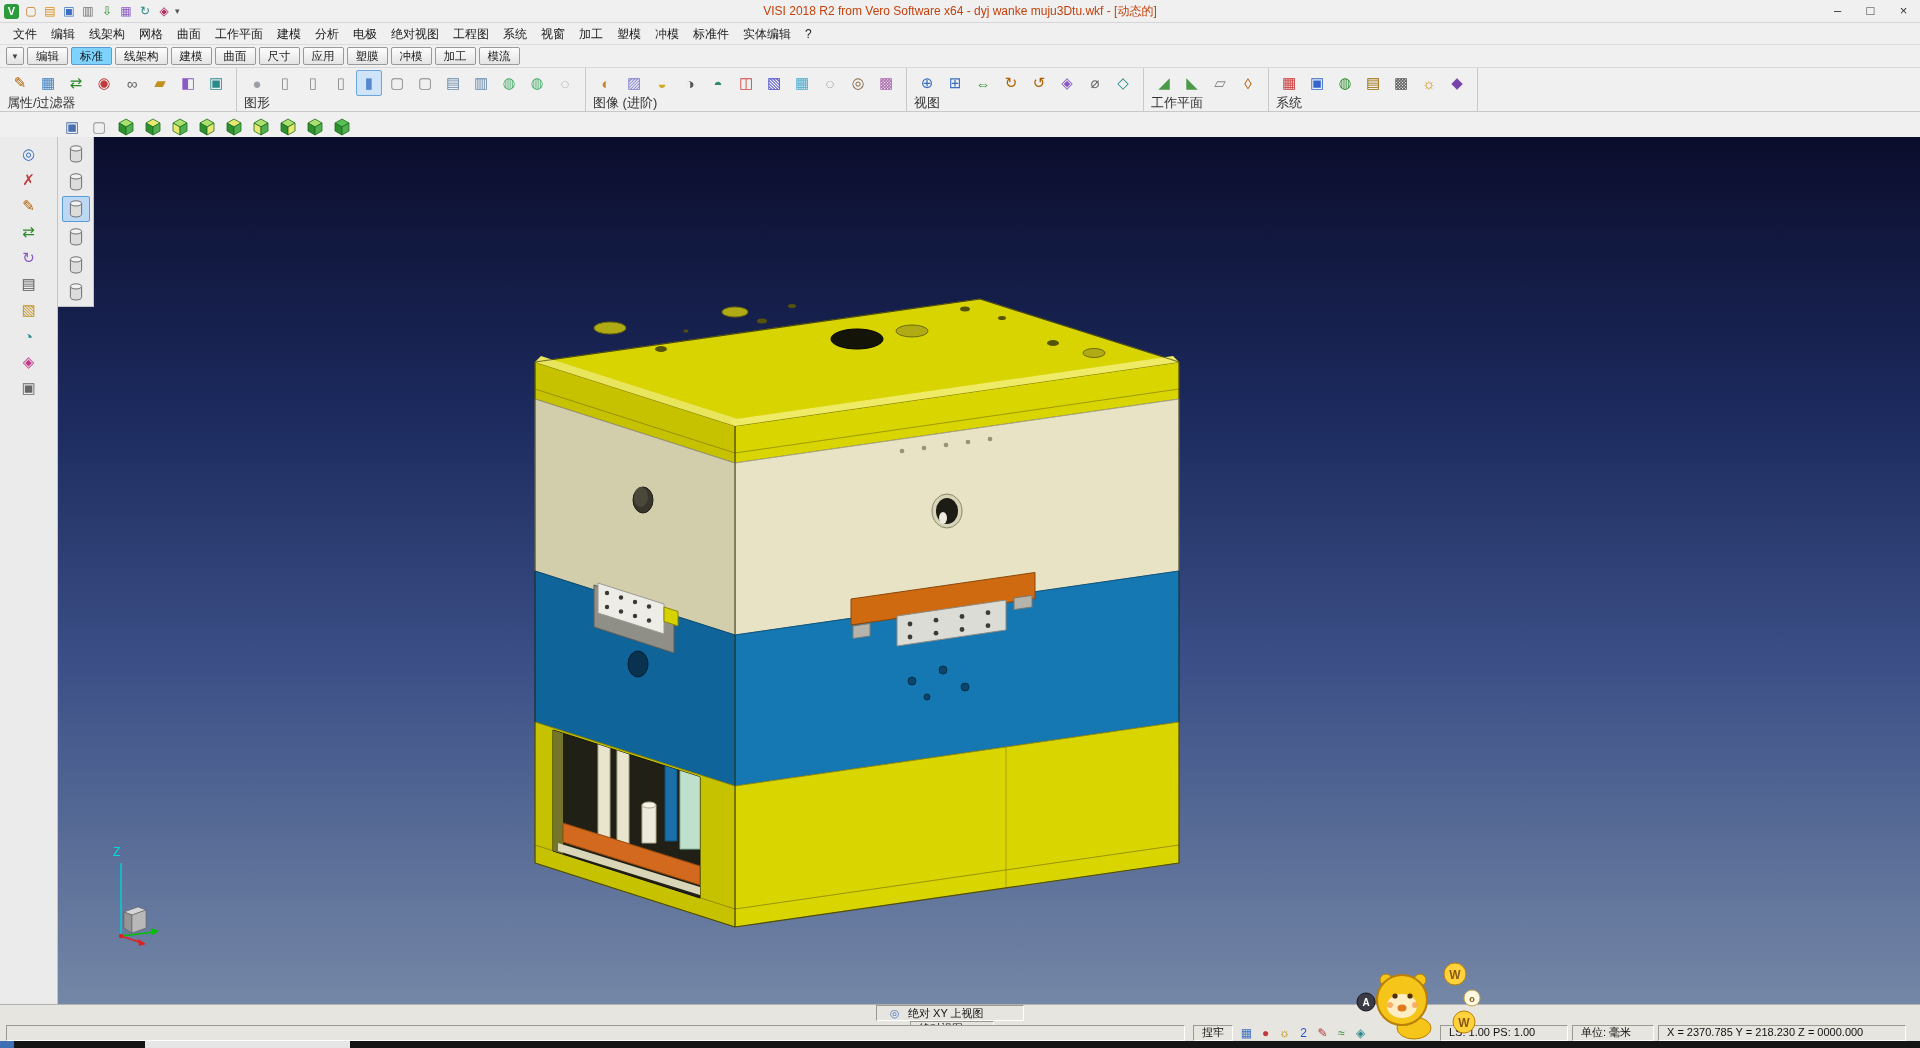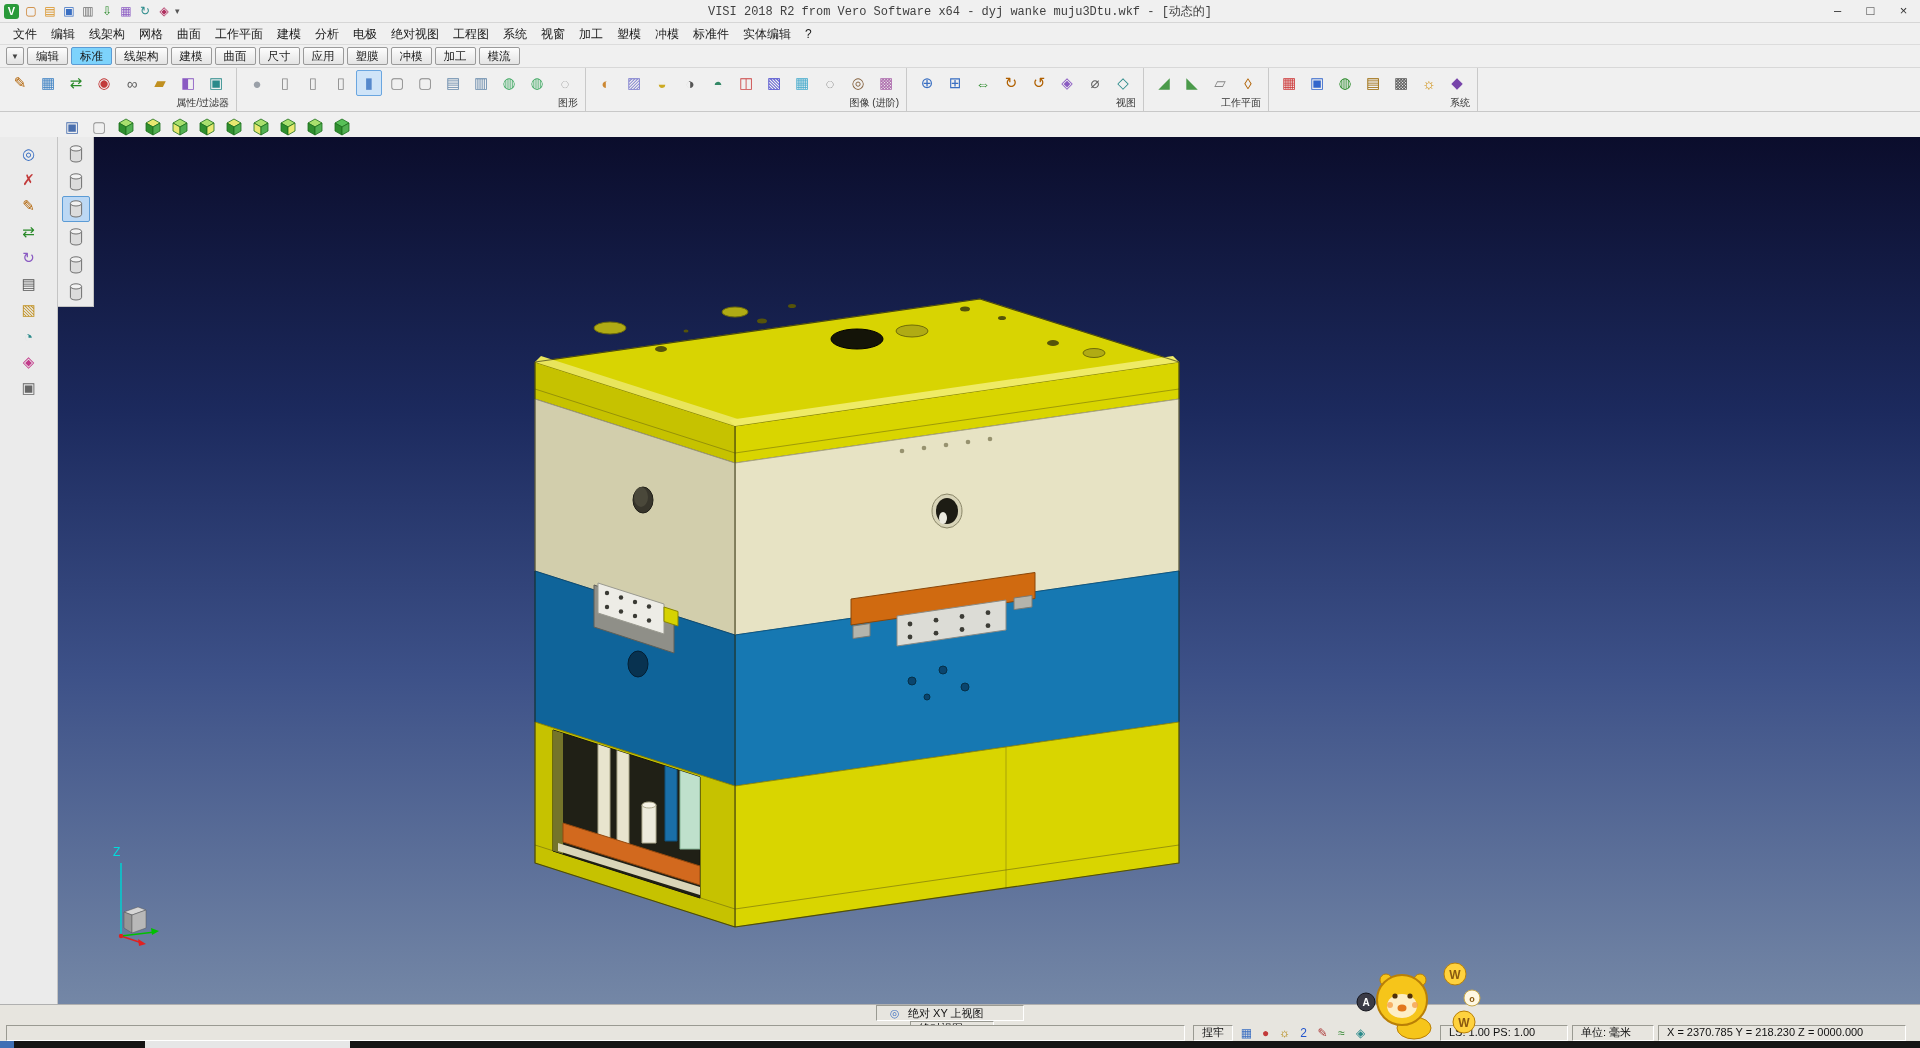--- a/index.html
+++ b/index.html
@@ -5,41 +5,41 @@
   html,body{margin:0;padding:0;}
   body{width:1920px;height:1048px;overflow:hidden;font-family:"Liberation Sans",sans-serif;background:#f0f0f0;-webkit-font-smoothing:antialiased;}
   #app{position:relative;width:1920px;height:1048px;background:#f0f0f0;overflow:hidden;}
 
   
   .titlebar{height:22px;background:#f0f0f0;border-bottom:1px solid #d6d6d6;display:flex;align-items:center;position:relative;}
   .logo{width:15px;height:15px;margin:0 3px 0 4px;background:#2a9a3a;border-radius:3px;color:#fff;font-size:11px;font-weight:bold;text-align:center;line-height:15px;}
   .qat{display:flex;align-items:center;gap:1px;}
   .qico{width:18px;height:18px;display:flex;align-items:center;justify-content:center;font-size:12px;}
   .qat-drop{font-size:9px;color:#555;margin-left:2px;}
-  .title-text{position:absolute;left:50%;transform:translateX(-50%);font-size:12px;color:#404040;white-space:nowrap;font-family:Liberation Mono, monospace;}
+  .title-text{position:absolute;left:50%;transform:translateX(-50%);font-size:12px;color:#c2410c;white-space:nowrap;}
   .win-controls{margin-left:auto;display:flex;height:22px;}
   .win-btn{width:33px;height:22px;line-height:22px;text-align:center;font-size:13px;color:#333;}
 
   
   .menubar{height:21px;background:#f0f0f0;border-bottom:1px solid #dcdcdc;display:flex;align-items:center;padding-left:6px;}
   .menu-item{font-size:12px;color:#1a1a1a;padding:0 7px;line-height:20px;white-space:nowrap;}
 
   
   .tabbar{height:22px;background:#f0f0f0;border-bottom:1px solid #d8d8d8;display:flex;align-items:center;gap:3px;padding-left:6px;}
   .tab-drop{width:16px;height:16px;border:1px solid #9a9a9a;background:linear-gradient(#fcfcfc,#e2e2e2);font-size:8px;color:#444;display:flex;align-items:center;justify-content:center;border-radius:2px;}
   .tab{height:16px;padding:0 8px;font-size:11.5px;line-height:16px;color:#1a1a1a;border:1px solid #9a9a9a;background:linear-gradient(#fdfdfd,#e4e4e4);border-radius:2px;white-space:nowrap;}
   .tab.active{background:#7dd3fc;border-color:#5b9bd5;}
 
   
   .ribbon{height:43px;background:#f0f0f0;border-bottom:1px solid #c8c8c8;display:flex;align-items:stretch;}
   .ribbon-group{display:flex;flex-direction:column;padding:1px 7px 0 7px;border-right:1px solid #c9c9c9;}
   .rg-icons{display:flex;gap:2px;align-items:center;height:28px;}
   .tico{width:24px;height:24px;display:flex;align-items:center;justify-content:center;font-size:15px;border:1px solid transparent;border-radius:2px;}
   .tico.hl{background:#cfe4f8;border-color:#6aa6e0;}
-  .rg-label{font-size:10px;color:#333;text-align:right;height:13px;line-height:12px;}
+  .rg-label{font-size:13px;color:#333;text-align:left;height:13px;line-height:12px;}
 
   
   .viewstrip{height:29px;background:#f0f0f0;border-bottom:1px solid #b4b4b4;display:flex;align-items:center;gap:3px;padding-left:60px;}
   .vsico{width:24px;height:24px;display:flex;align-items:center;justify-content:center;font-size:15px;}
 
   
   .main{position:absolute;top:137px;left:0;width:1920px;height:867px;}
   .viewport{position:absolute;left:58px;top:0;width:1862px;height:867px;background:linear-gradient(180deg,#0b0d2c 0%,#1c2a5e 32%,#3d5188 62%,#7487a6 100%);}
   .ltb1{position:absolute;left:0;top:0;width:58px;height:867px;background:#ebebeb;border-right:1px solid #c4c4c4;display:flex;flex-direction:column;align-items:center;padding-top:4px;box-sizing:border-box;}
   .ltico{width:24px;height:24px;margin:1px 0;display:flex;align-items:center;justify-content:center;font-size:15px;}

